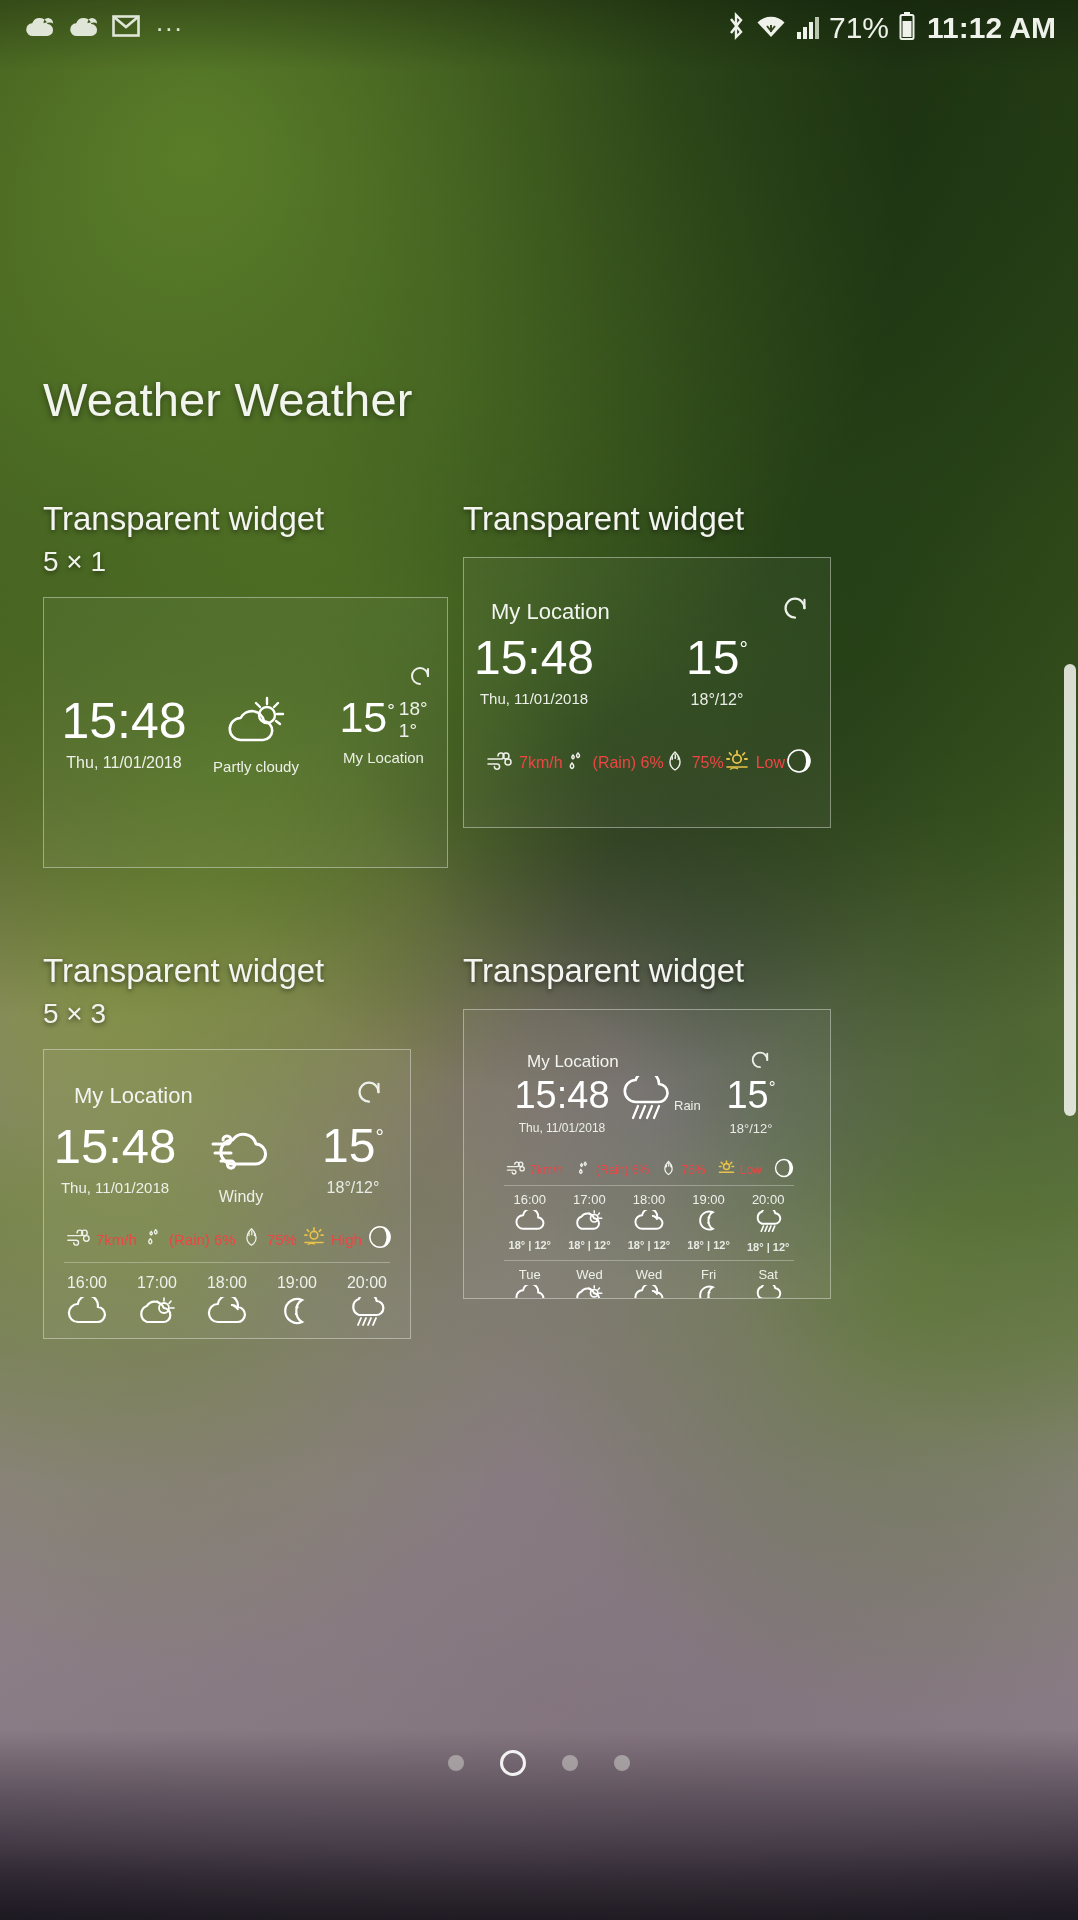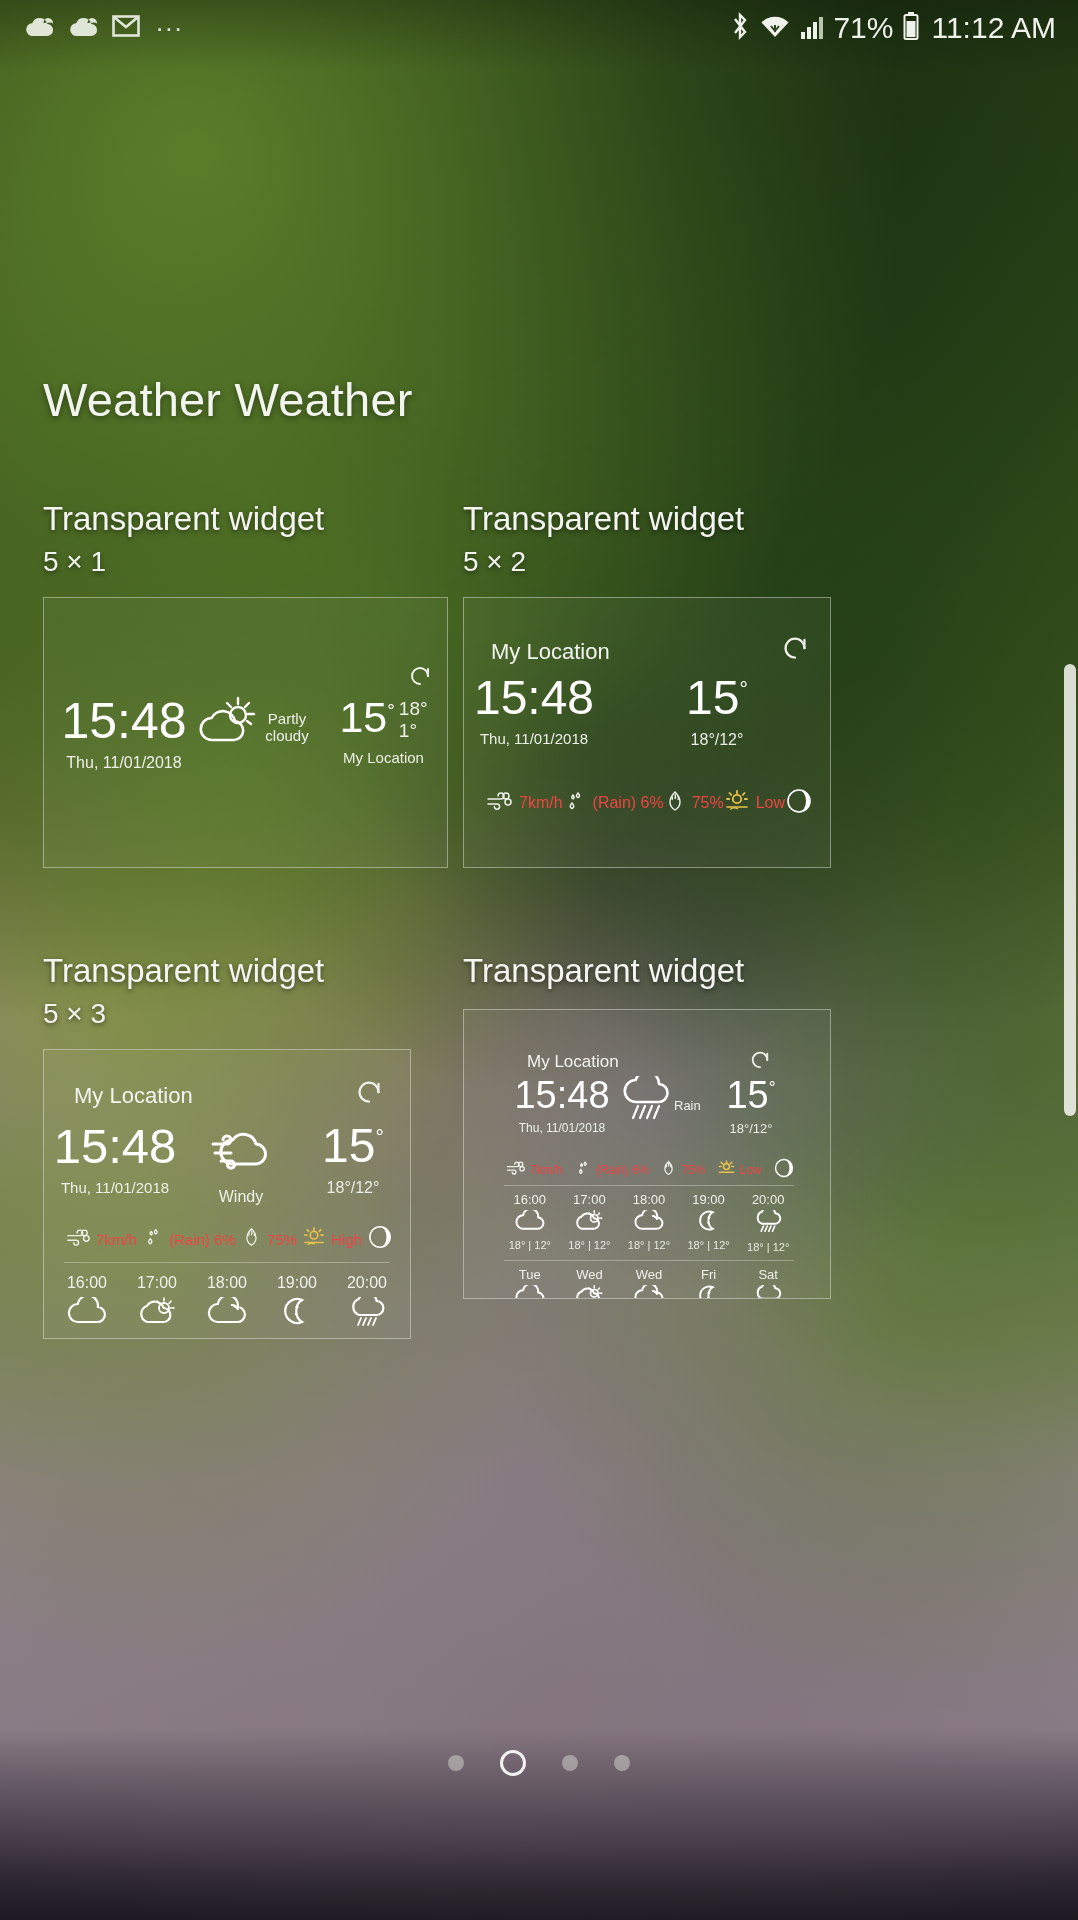--- a/index.html
+++ b/index.html
@@ -74,21 +74,21 @@
   #status-right { display: flex; align-items: center; gap: 9px; }
   .sb-ico { display: block; }
   #status-dots {
     font-size: 26px; line-height: 10px; letter-spacing: 2px;
     color: #dfe6d8; margin-left: 2px; padding-bottom: 12px;
   }
   #battery-pct {
     font-size: 30px; font-weight: 400; letter-spacing: 0px; color: #eef2ea;
   }
   #clock-text {
-    font-size: 30px; font-weight: 400; color: #eef2ea; letter-spacing: 0px;
+    font-size: 30px; font-weight: 700; color: #eef2ea; letter-spacing: 0px;
     margin-left: 2px;
   }
 
   
   #page-title {
     position: absolute; left: 43px; top: 372px;
     font-size: 47px; font-weight: 400; color: #f2f4ee;
     letter-spacing: 0.2px;
     text-shadow: 0 2px 6px rgba(0,0,0,0.45);
   }
@@ -126,31 +126,31 @@
   .w-hilo { color: #e9ece5; font-weight: 400; }
   .refresh-ico { position: absolute; }
 
   .detail-row { display: flex; align-items: center; }
   .detail-item { display: flex; align-items: center; }
   .detail-text { color: #ef4444; font-weight: 400; white-space: nowrap; }
 
   .fc-row { display: flex; }
   .fc-cell { flex: 1; display: flex; flex-direction: column; align-items: center; }
   .fc-label { color: #eef1ea; font-weight: 400; }
-  .fc-temp { color: #e8ebe4; font-weight: 400; white-space: nowrap; }
+  .fc-temp { color: #e8ebe4; font-weight: 700; white-space: nowrap; }
   .fc-divider { height: 1px; background: rgba(235,238,230,0.35); }
 
   
   #cell-1 { left: 43px; top: 500px; width: 405px; }
   #cell-1 .widget-box { height: 271px; }
   #w1-inner { position: absolute; left: 0; right: 0; top: 98px; display: flex; align-items: flex-start; }
   #w1-left { width: 152px; text-align: center; padding-left: 8px; }
   #w1-left .w-time { font-size: 50px; }
   #w1-left .w-date { font-size: 16px; margin-top: 8px; }
-  #w1-mid { width: 120px; display: flex; flex-direction: row; align-items: center; justify-content: center; }
+  #w1-mid { width: 120px; display: flex; flex-direction: column; align-items: center; justify-content: center; }
   #w1-mid .w-cond { font-size: 15px; margin-top: 10px; }
   #w1-right { flex: 1; position: relative; padding-left: 4px; }
   #w1-tempwrap { display: flex; align-items: flex-start; justify-content: center; }
   #w1-right .w-temp { font-size: 43px; }
   #w1-right .w-deg { font-size: 19px; margin-top: 4px; }
   #w1-hl { margin-left: 4px; margin-top: 2px; line-height: 1.15; }
   #w1-hl div { font-size: 19px; color: #edf0e9; }
   #w1-loc { text-align: center; font-size: 15px; margin-top: 7px; color: #eaeee4; }
   #w1-refresh { right: 16px; top: 66px; }
 
@@ -351,21 +351,20 @@
             </div>
           </div>
           <div id="w1-loc">My Location</div>
         </div>
       </div>
     </div>
   </div>
 
   <div class="widget-cell" id="cell-2">
     <div class="widget-label">Transparent widget</div>
-    <div class="widget-size">5 × 2</div>
     <div class="widget-box">
 
       <div class="w-loc" id="w2-loc">My Location</div>
       <span class="refresh-ico" id="w2-refresh">
         <svg width="26" height="26" viewBox="0 0 22 22">
           <path d="M19 12 A8 8 0 1 0 11 20" fill="none" stroke="#eef1ea" stroke-width="1.9" stroke-linecap="round"></path>
           <path d="M19 12 L19 5" fill="none" stroke="#eef1ea" stroke-width="1.9" stroke-linecap="round"></path>
         </svg>
       </span>
 

